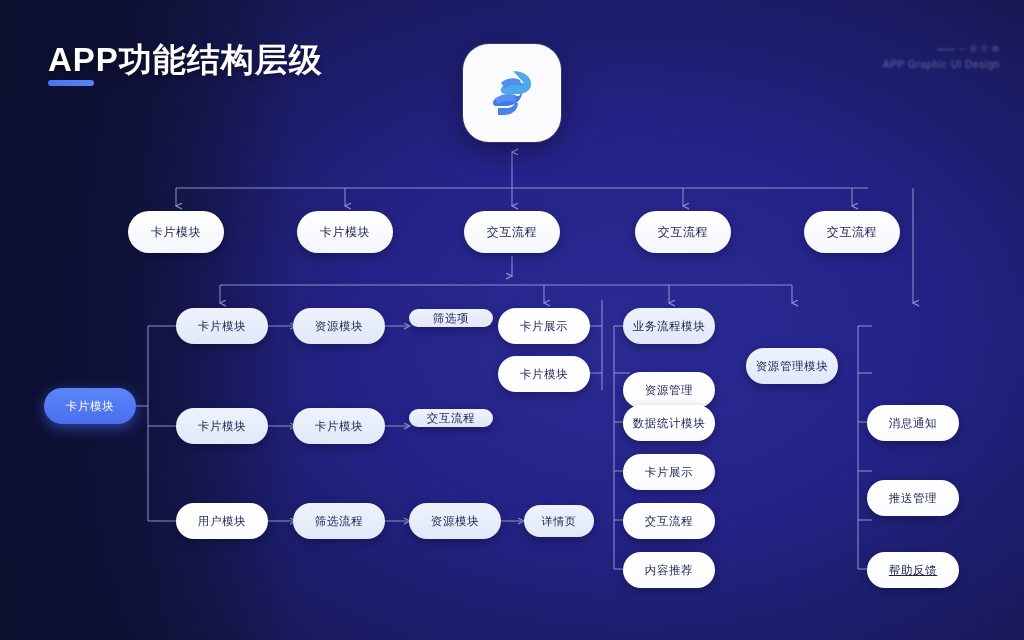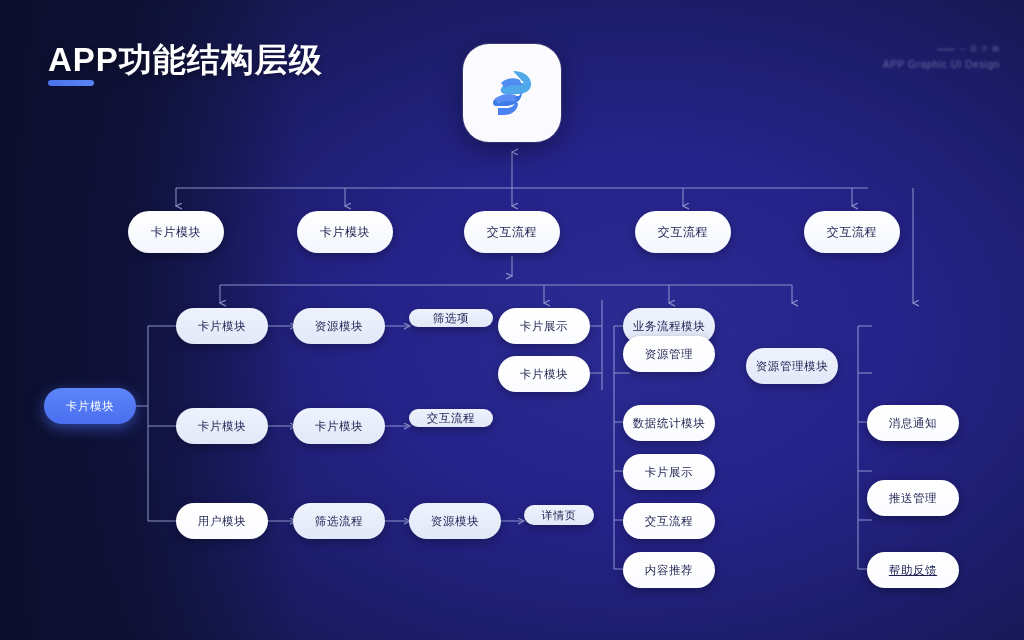--- a/index.html
+++ b/index.html
@@ -58,21 +58,21 @@
     border-radius:999px;
     color:#1d2150;
     font-size:11.5px; letter-spacing:.6px; white-space:nowrap;
     background:linear-gradient(180deg,#ffffff 0%,#eef1fb 100%);
     box-shadow:0 3px 10px rgba(0,0,0,.30);
     filter:blur(.55px);
   }
   .node.t1{ width:96px; height:42px; font-size:12px; background:linear-gradient(180deg,#ffffff,#f4f6fd); }
   .node.t2{ width:92px; height:36px; }
   .node.t3{ width:84px; height:18px; }
-  .node.tiny{ width:70px; height:20px; font-size:11px; }
+  .node.tiny{ width:70px; height:32px; font-size:11px; }
   .node.pale{ background:linear-gradient(180deg,#eef2fd 0%,#e2e8f8 100%); }
   .node.bright{ background:linear-gradient(180deg,#ffffff 0%,#fbfcff 100%); }
   .node.active{
     background:linear-gradient(180deg,#5b85f7 0%,#4a6ef0 100%);
     color:#ffffff;
     box-shadow:0 4px 14px rgba(74,110,240,.55);
   }
 </style>
 </head>
 <body>
@@ -185,21 +185,21 @@
 
   <div class="node t2 bright" style="left:176px; top:503px;">用户模块</div>
   <div class="node t2 pale" style="left:293px; top:503px;">筛选流程</div>
   <div class="node t2 pale" style="left:409px; top:503px;">资源模块</div>
   <div class="node tiny pale" style="left:524px; top:505px;">详情页</div>
 
   <div class="node t2 bright" style="left:498px; top:308px;">卡片展示</div>
   <div class="node t2 bright" style="left:498px; top:356px;">卡片模块</div>
 
   <div class="node t2 pale" style="left:623px; top:308px;">业务流程模块</div>
-  <div class="node t2 bright" style="left:623px; top:336px;">资源管理</div>
+  <div class="node t2 bright" style="left:623px; top:372px;">资源管理</div>
   <div class="node t2 bright" style="left:623px; top:405px;">数据统计模块</div>
   <div class="node t2 bright" style="left:623px; top:454px;">卡片展示</div>
   <div class="node t2 bright" style="left:623px; top:503px;">交互流程</div>
   <div class="node t2 bright" style="left:623px; top:552px;">内容推荐</div>
 
   <div class="node t2 pale" style="left:746px; top:308px;margin-top:40px;">资源管理模块</div>
 
   <div class="node t2 bright" style="left:867px; top:405px;">消息通知</div>
   <div class="node t2 bright" style="left:867px; top:480px;">推送管理</div>
   <div class="node t2 bright" style="left:867px; top:552px;text-decoration:underline;">帮助反馈</div>

